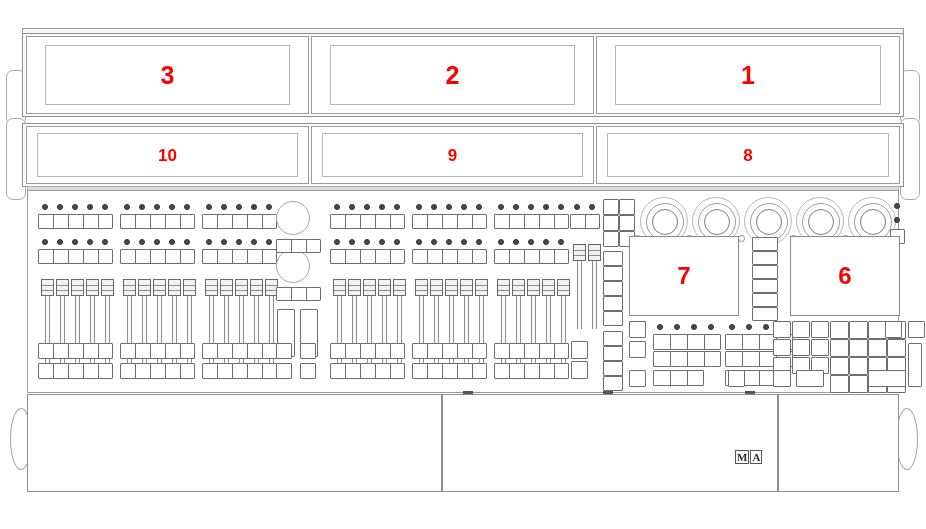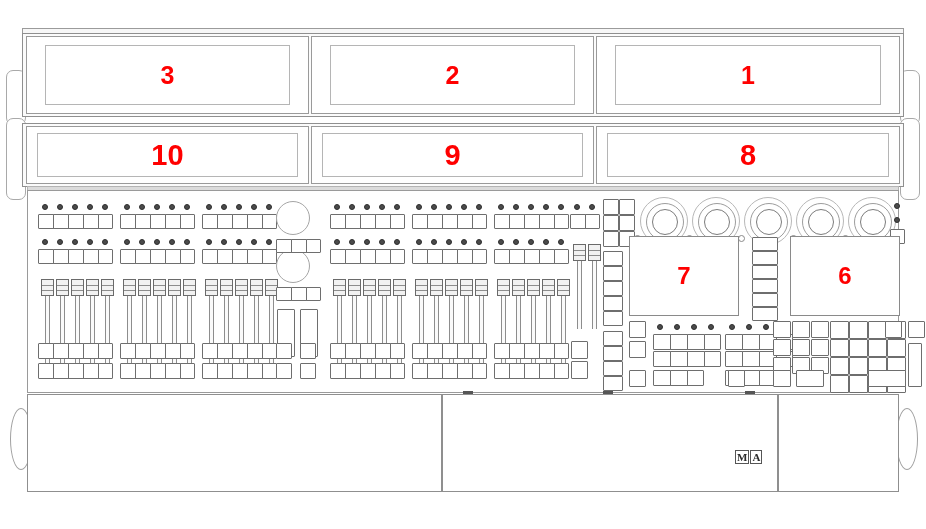--- a/index.html
+++ b/index.html
@@ -43,21 +43,21 @@
     position: absolute; left: 0; right: 0; top: 50%;
     transform: translateY(-50%);
     text-align: center;
     color: #ff0000;
     font-weight: bold;
     font-size: 25px;
     line-height: 1;
     font-family: "Liberation Sans", sans-serif;
     pointer-events: none;
   }
-  .screen-num.small { font-size: 29px; text-align: center; }
+  .screen-num.small { font-size: 17px; text-align: center; }
 
   
   .surface {
     position: absolute; left: 27px; top: 190px; width: 872px; height: 203px;
     border: 1px solid #9a9a9a; background: #ffffff;
   }
   .surface-lip {
     position: absolute; left: 27px; top: 186px; width: 872px; height: 5px;
     background: #dcdcdc; border: 1px solid #b4b4b4;
   }

